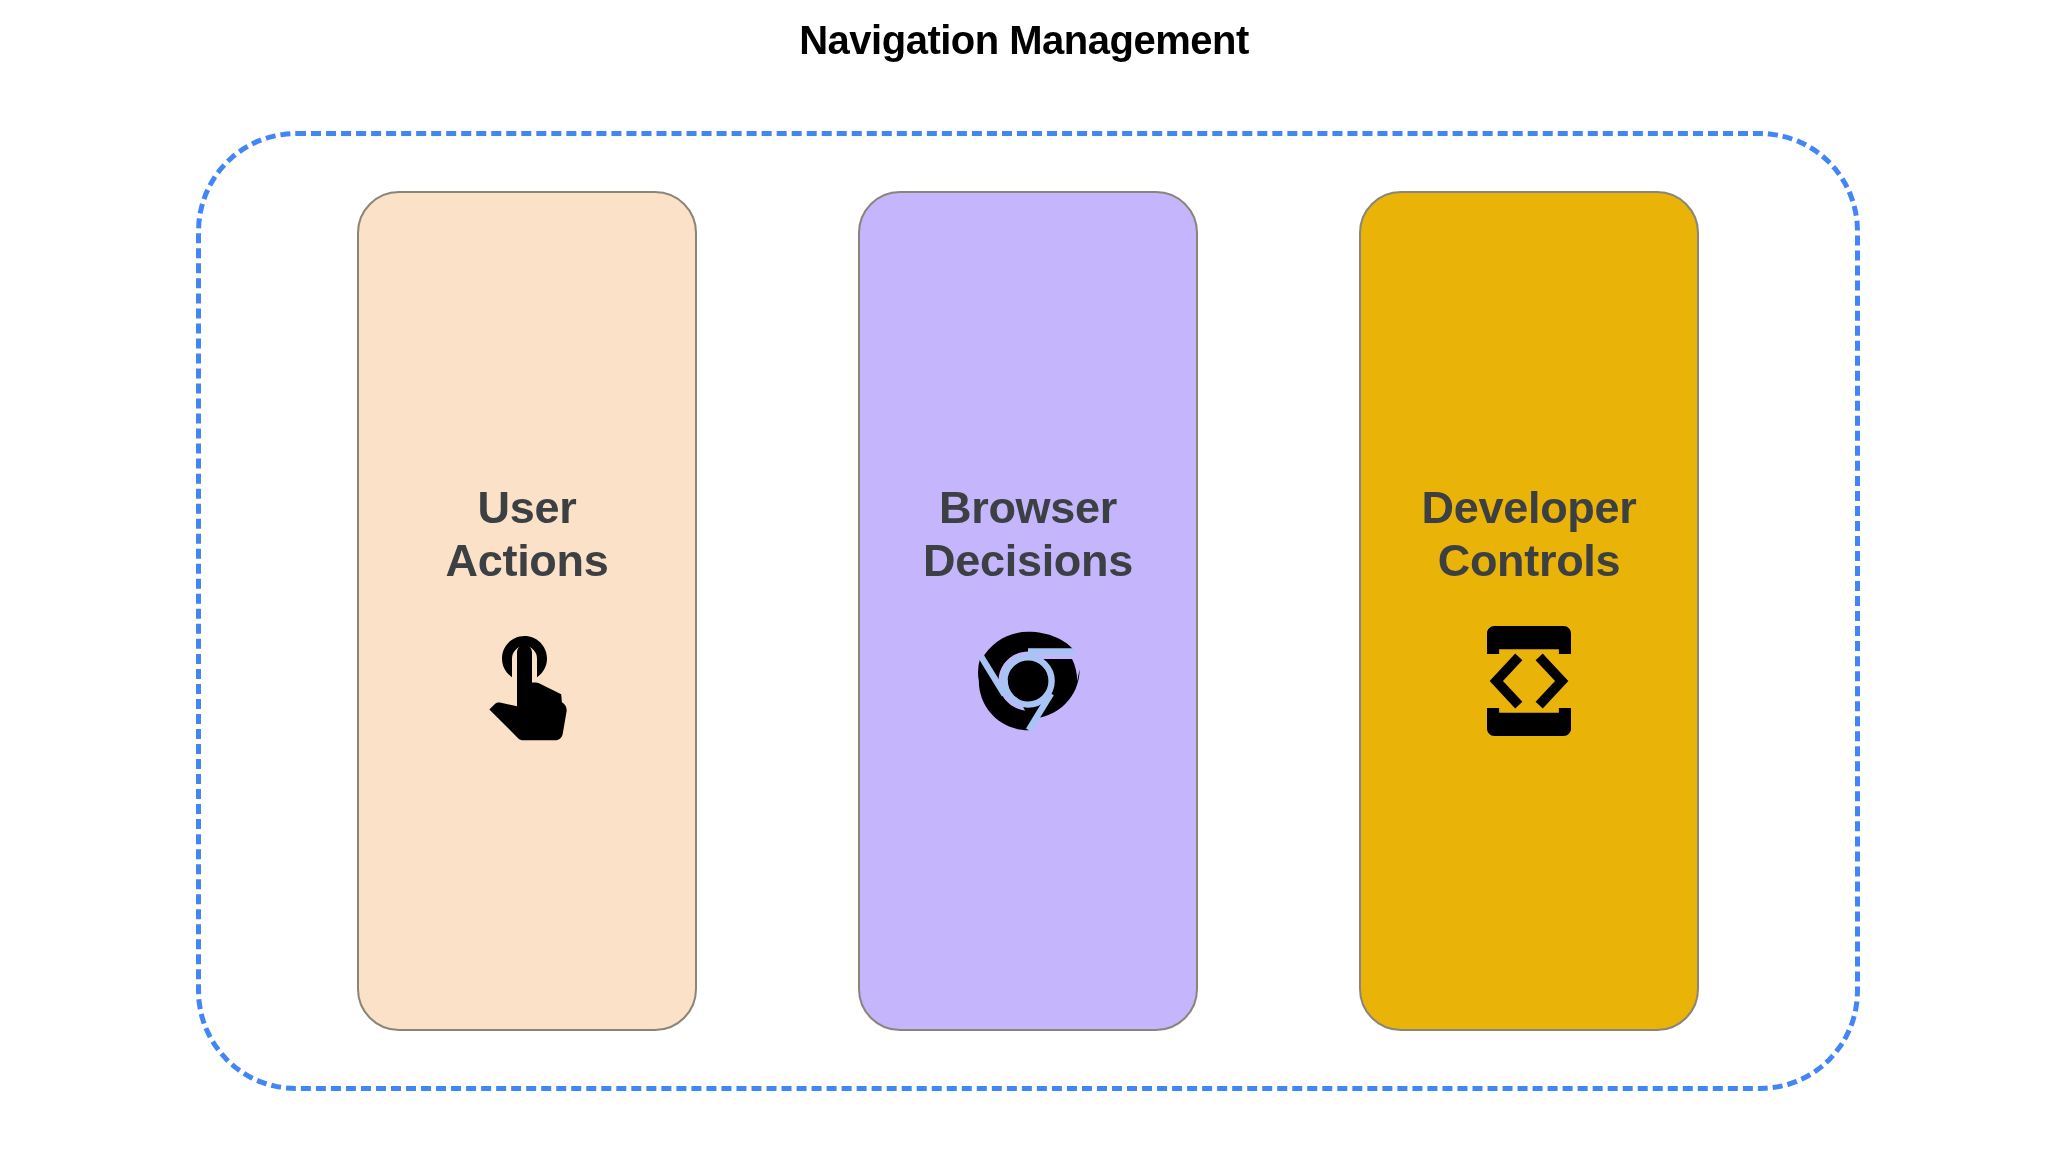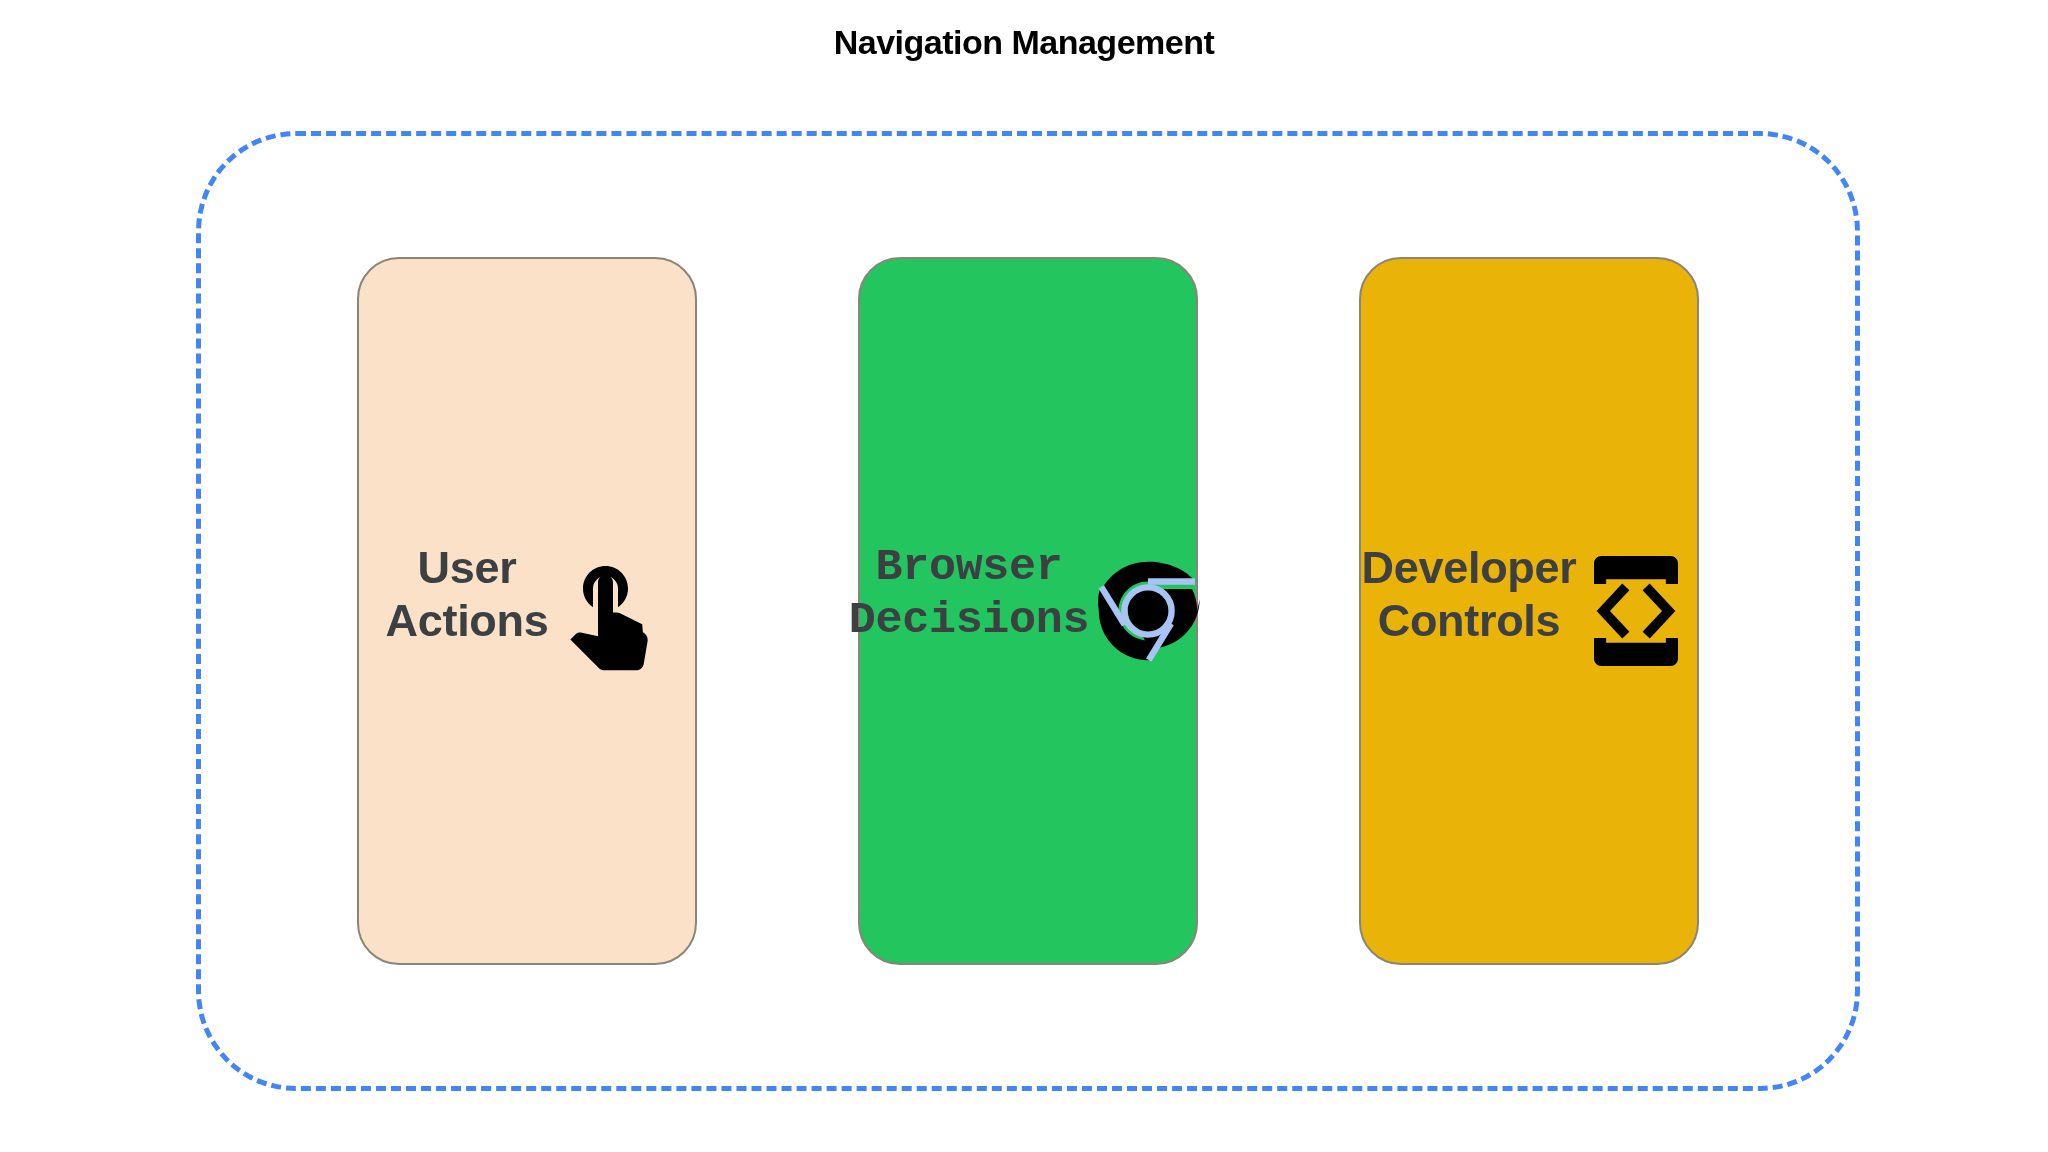--- a/index.html
+++ b/index.html
@@ -10,25 +10,25 @@
   body {
     width: 2048px;
     height: 1152px;
     font-family: "Liberation Sans", sans-serif;
     overflow: hidden;
     position: relative;
   }
 
   .page-title {
     position: absolute;
-    top: 22px;
+    top: 16px;
     left: 0;
     width: 2048px;
     text-align: center;
-    font-size: 34px;
+    font-size: 40px;
     font-weight: bold;
     color: #000000;
     letter-spacing: -0.5px;
     line-height: 1.2;
   }
 
   .dashed-container {
     position: absolute;
     left: 196px;
     top: 131px;
@@ -46,26 +46,26 @@
     width: 1664px;
     height: 960px;
     display: flex;
     align-items: center;
     justify-content: space-evenly;
     box-sizing: border-box;
   }
 
   .card {
     width: 340px;
-    height: 708px;
+    height: 840px;
     border-radius: 42px;
     border: 2px solid #8a8578;
     box-sizing: border-box;
     display: flex;
-    flex-direction: row;
+    flex-direction: column;
     align-items: center;
     justify-content: center;
     position: relative;
   }
 
   .card-label {
     font-size: 45px;
     font-weight: bold;
     color: #3c4043;
     text-align: center;
@@ -99,21 +99,21 @@
     <div class="card-label" style="color: rgb(60, 64, 67);">User
 Actions</div>
     <div class="card-icon">
       <svg width="120" height="120" viewBox="0 0 24 24" fill="none">
         <path d="M9 11.24V7.5a2.5 2.5 0 0 1 5 0v3.74c1.21-.81 2-2.18 2-3.74C16 5.01 13.99 3 11.5 3S7 5.01 7 7.5c0 1.56.79 2.93 2 3.74z" fill="#000"></path>
         <path d="M18.84 15.87l-4.54-2.26c-.17-.07-.35-.11-.54-.11H13v-6c0-.83-.67-1.5-1.5-1.5S10 6.67 10 7.5v10.74l-3.44-.72c-.37-.08-.76.04-1.03.31l-1.06 1.06 5.74 5.74c.28.28.66.43 1.06.43h6.4c.74 0 1.35-.54 1.47-1.26l.77-4.52c.13-.76-.25-1.51-.93-1.85z" fill="#000" transform="translate(0,-1.2)"></path>
       </svg>
     </div>
   </div>
 
-  <div class="card" id="card-1" style="background: #22c55e; border-color: rgb(138, 133, 120); font-family: Liberation Mono, monospace;">
+  <div class="card" id="card-1" style="background: #c4b5fd; border-color: rgb(138, 133, 120);">
     <div class="card-label" style="color: rgb(60, 64, 67);">Browser
 Decisions</div>
     <div class="card-icon">
       <svg width="118" height="118" viewBox="0 0 48 48" fill="none">
         <path fill="#000" d="M24 4C15.9 4 8.86 8.5 5.22 15.14l8.9 15.42C12.79 28.7 12 26.44 12 24c0-6.63 5.37-12 12-12h19.1C39.5 7.2 32.2 4 24 4z"></path>
         <path fill="#000" d="M44 24c0-3.2-.75-6.22-2.08-8.9H24c-4.5 0-8.2 3.3-8.86 7.6l9.5 16.46c.12 0 .24.01.36.01 11.05 0 20-8.95 20-20z" transform="rotate(0 24 24)"></path>
         <path fill="#000" d="M24 44c.12 0 .24-.01.36-.01L33.2 28.7A11.96 11.96 0 0 1 24 36c-4.43 0-8.3-2.4-10.38-5.97L4.56 14.6A19.9 19.9 0 0 0 4 24c0 11.05 8.95 20 20 20z"></path>
         <circle cx="24" cy="24" r="8.2" fill="#000"></circle>
         <circle cx="24" cy="24" r="9.6" fill="none" stroke="#A8C4F5" stroke-width="2.6"></circle>
         <path d="M24 12h19.1" stroke="#A8C4F5" stroke-width="2.6" fill="none"></path>

